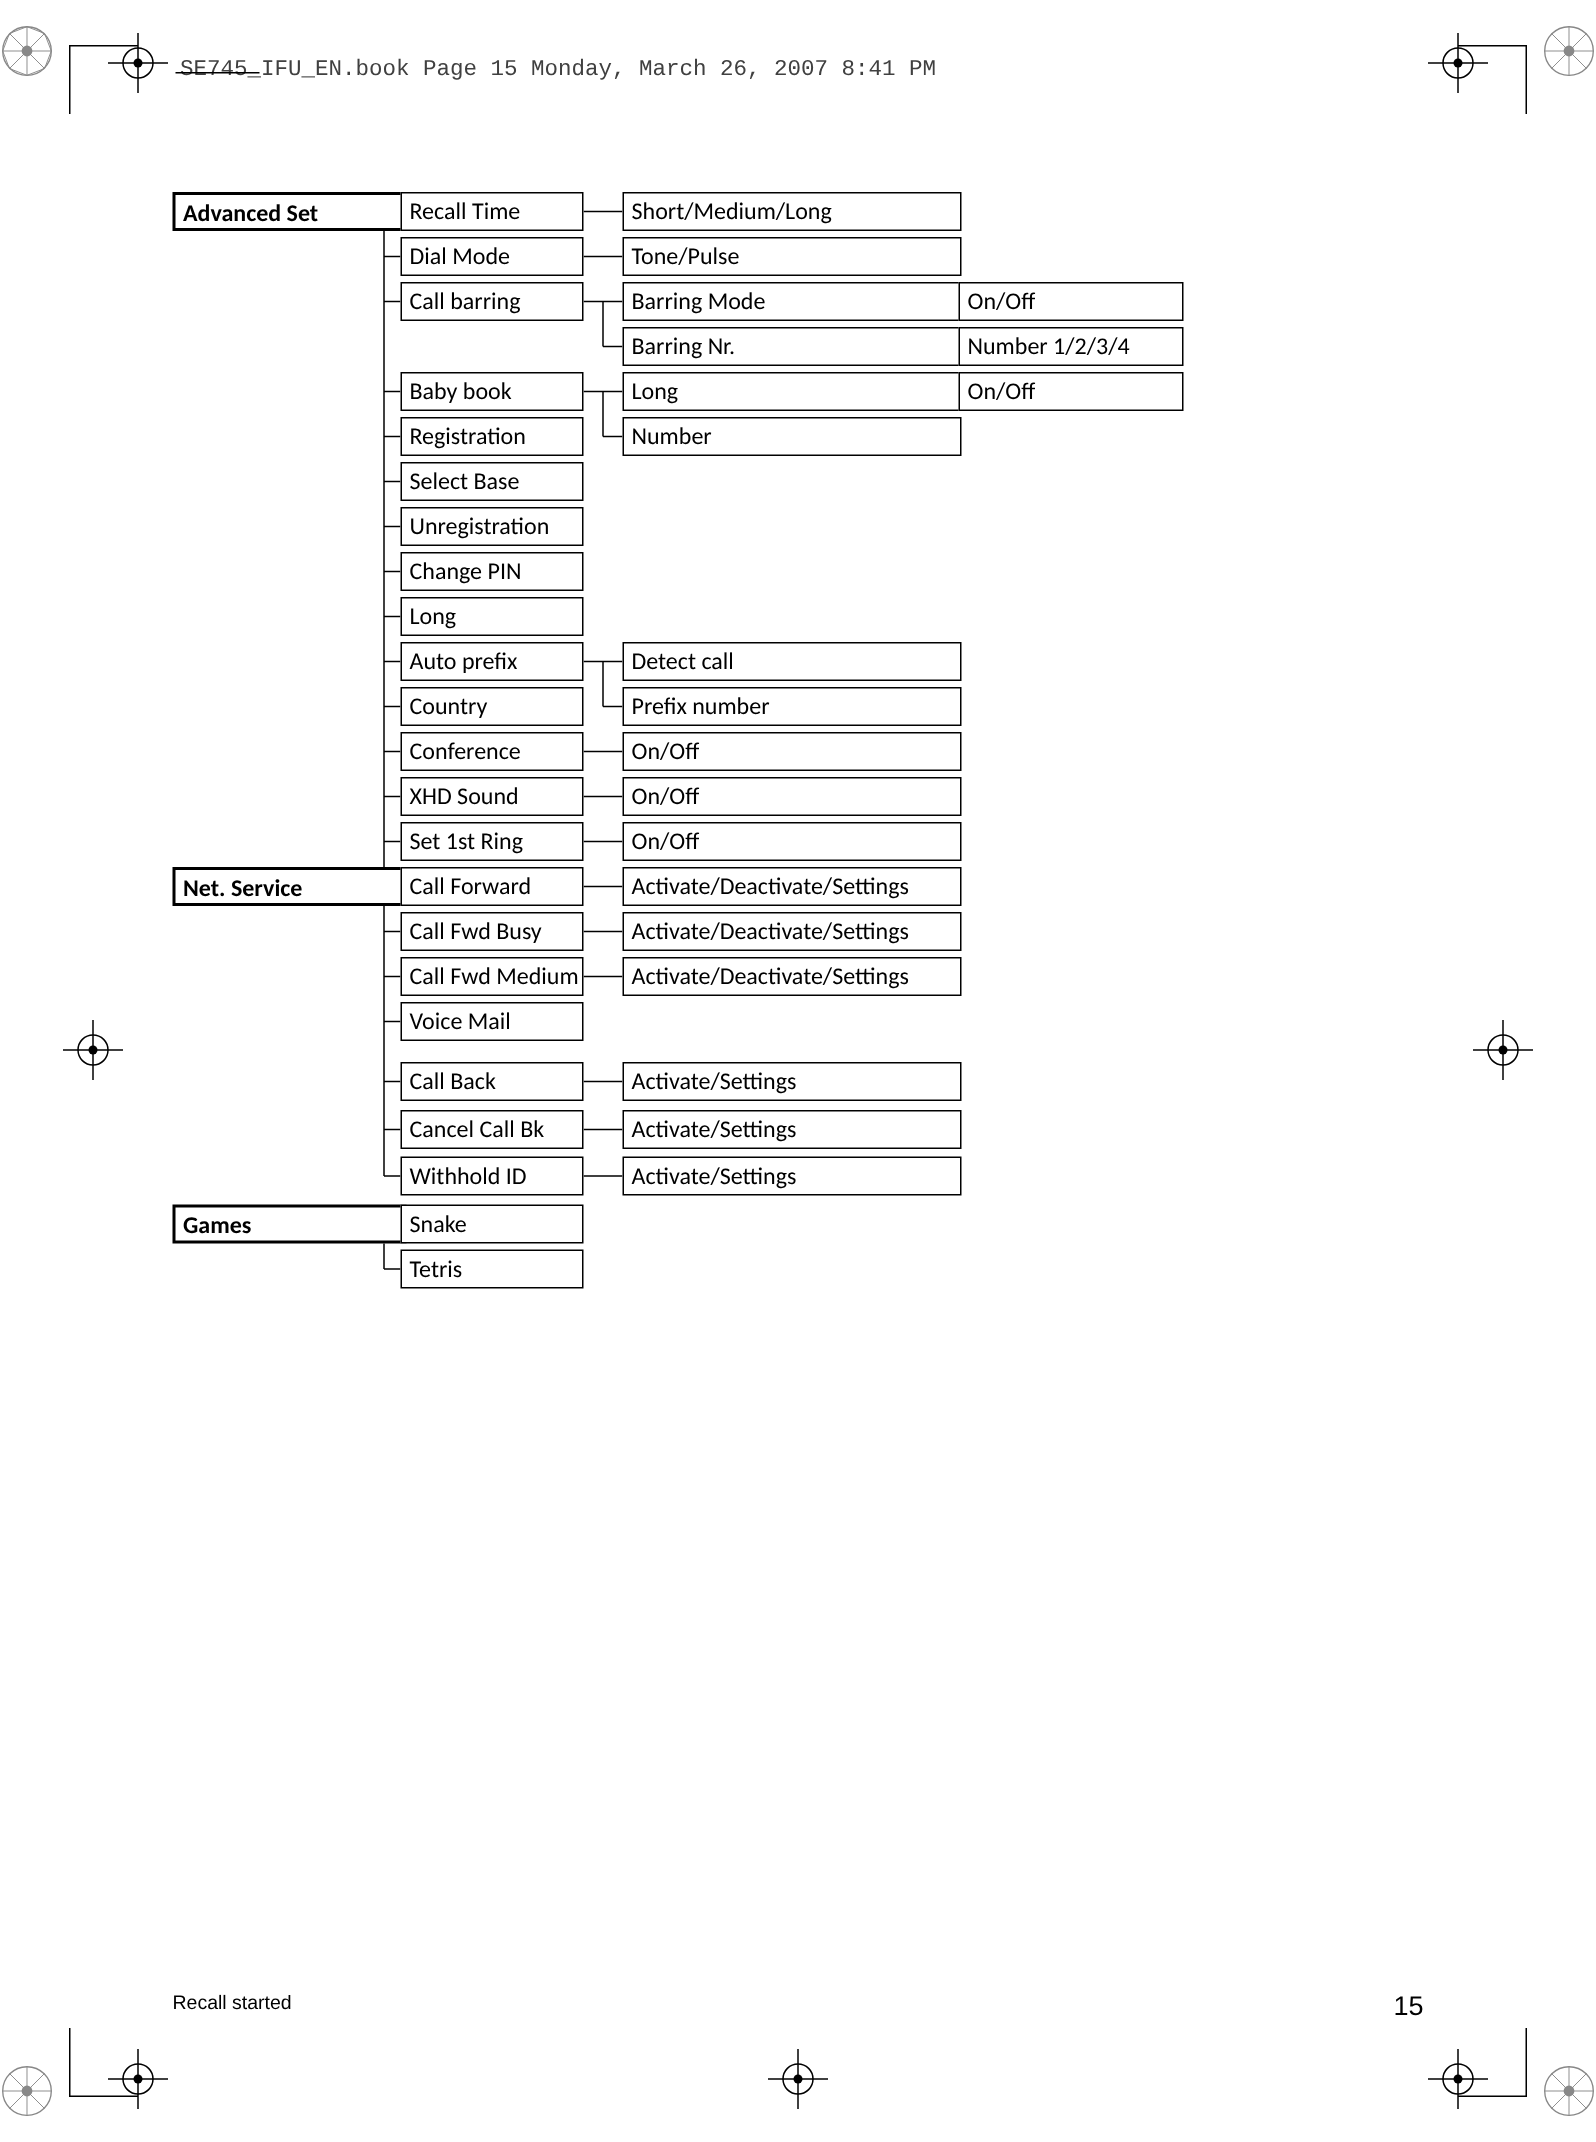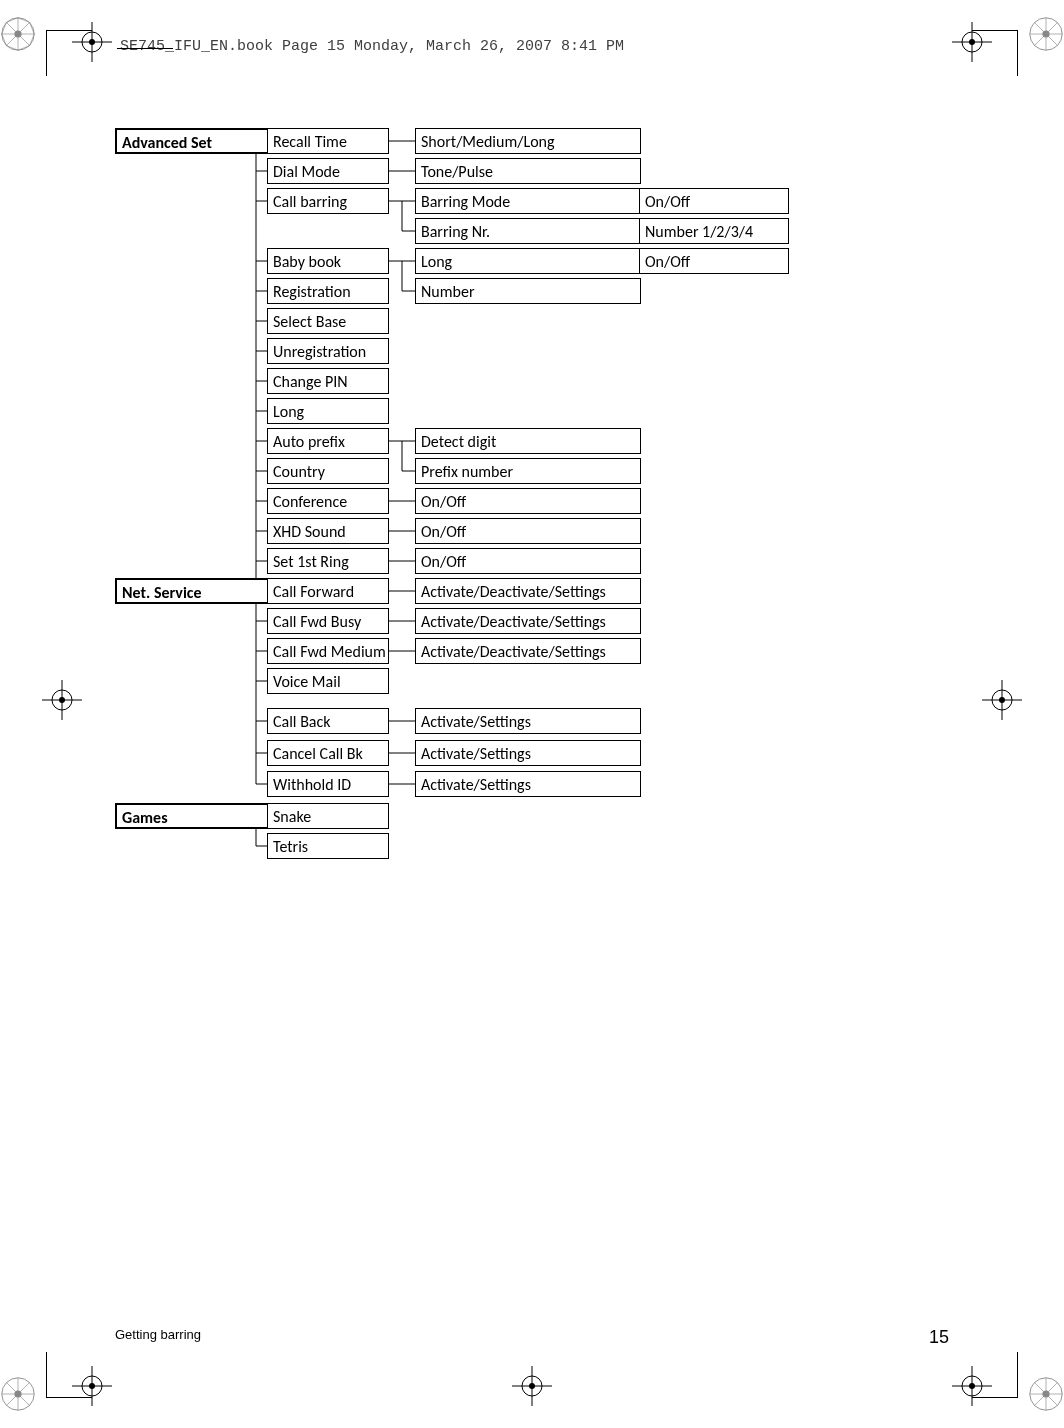--- a/index.html
+++ b/index.html
@@ -316,34 +316,34 @@
 
 <div class="box w2 c2" style="top:675px">Snake</div>
 <div class="box w2 c2" style="top:705px">Tetris</div>
 
 <div class="box w3 c3" style="top:0">Short/Medium/Long</div>
 <div class="box w3 c3" style="top:30px">Tone/Pulse</div>
 <div class="box w3 c3" style="top:60px">Barring Mode</div>
 <div class="box w3 c3" style="top:90px">Barring Nr.</div>
 <div class="box w3 c3" style="top:120px">Long</div>
 <div class="box w3 c3" style="top:150px">Number</div>
-<div class="box w3 c3" style="top:300px">Detect digit</div>
+<div class="box w3 c3" style="top:300px">Detect call</div>
 <div class="box w3 c3" style="top:330px">Prefix number</div>
 <div class="box w3 c3" style="top:360px">On/Off</div>
 <div class="box w3 c3" style="top:390px">On/Off</div>
 <div class="box w3 c3" style="top:420px">On/Off</div>
 <div class="box w3 c3" style="top:450px">Activate/Deactivate/Settings</div>
 <div class="box w3 c3" style="top:480px">Activate/Deactivate/Settings</div>
 <div class="box w3 c3" style="top:510px">Activate/Deactivate/Settings</div>
 <div class="box w3 c3" style="top:580px">Activate/Settings</div>
 <div class="box w3 c3" style="top:612px">Activate/Settings</div>
 <div class="box w3 c3" style="top:643px">Activate/Settings</div>
 
 <div class="box w4 c4" style="top:60px">On/Off</div>
 <div class="box w4 c4" style="top:90px">Number 1/2/3/4</div>
 <div class="box w4 c4" style="top:120px">On/Off</div>
 
 </div>
 
 <div class="footer">
-  <span class="footer-left">Getting barring</span>
+  <span class="footer-left">Recall started</span>
   <span class="footer-right">15</span>
 </div>
 
 </body></html>

